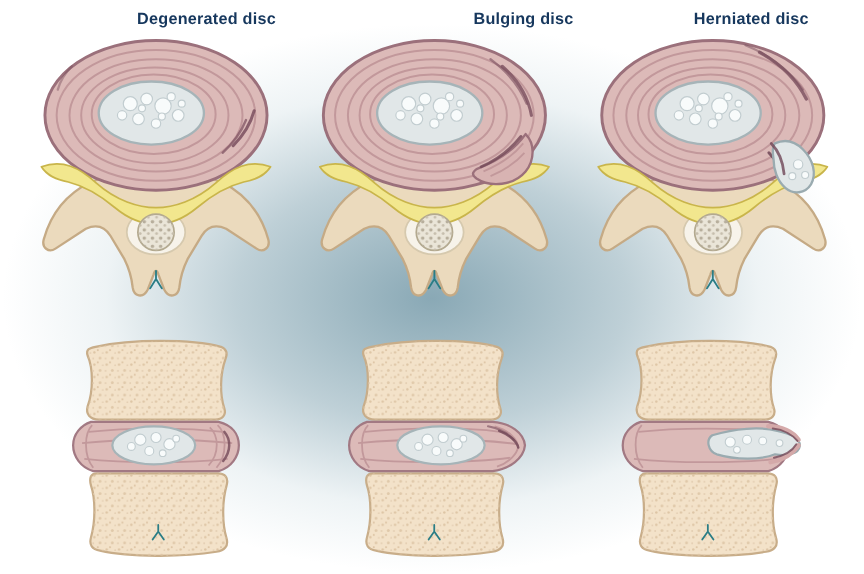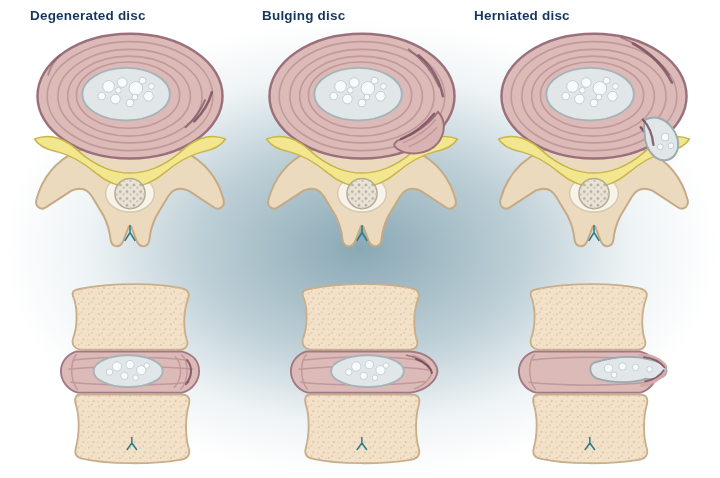--- a/index.html
+++ b/index.html
@@ -12,24 +12,24 @@
     position:absolute;inset:0;
     background:radial-gradient(ellipse 54% 52% at 50% 52%,
       rgba(108,147,163,0.80) 0%,
       rgba(126,161,175,0.50) 42%,
       rgba(160,190,200,0.18) 70%,
       rgba(255,255,255,0) 92%);
   }
   .col-label{
     position:absolute;top:8px;height:18px;
     font-size:13.5px;font-weight:700;color:#16375d;
-    text-align:left;letter-spacing:.2px;
+    text-align:right;letter-spacing:.2px;
   }
   #label-1{left:30px;width:200px;}
-  #label-2{left:262px;width:200px;}
+  #label-2{left:278px;width:200px;}
   #label-3{left:474px;width:200px;}
   .ax{position:absolute;top:26px;width:216px;height:226px;}
   #ax-1{left:22px;} #ax-2{left:254px;} #ax-3{left:486px;}
   .lat{position:absolute;top:280px;width:168px;height:186px;}
   #lat-1{left:46px;} #lat-2{left:276px;} #lat-3{left:504px;}
   svg{display:block;width:100%;height:100%;}
 </style>
 </head>
 <body>
 

